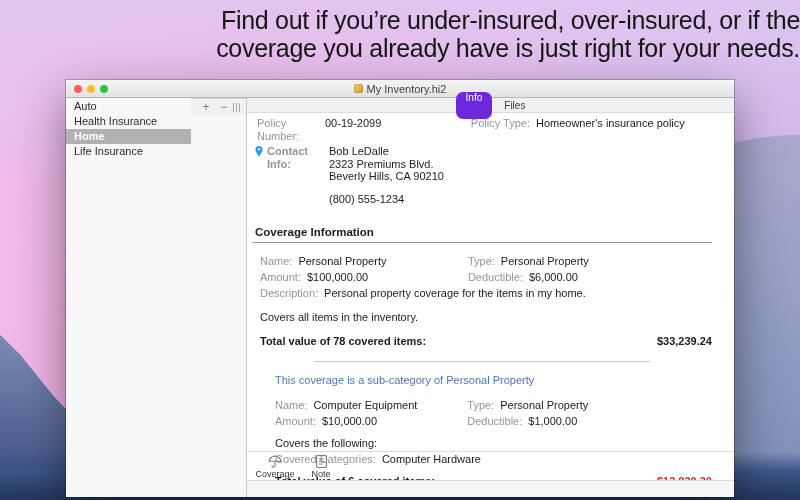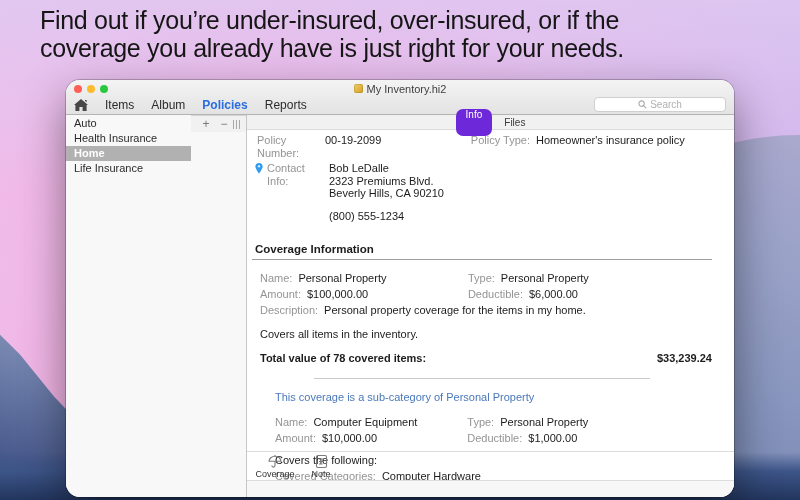--- a/index.html
+++ b/index.html
@@ -15,26 +15,26 @@
         border-radius:50% 50% 0 0/38% 38% 0 0;
         background:radial-gradient(120px 220px at 78% 28%,rgba(238,185,214,.4),rgba(0,0,0,0) 60%),
                    linear-gradient(205deg,#b9aed2 0%,#9aa2c8 30%,#7b8cb6 60%,#54689a 85%,#3d5184 100%);}
   .cliff{position:absolute;top:300px;left:-18px;width:100px;height:210px;
          clip-path:polygon(0 8%,38% 26%,72% 46%,100% 60%,100% 100%,0 100%);
          background:linear-gradient(195deg,#93a0c2 0%,#6b7ca8 40%,#49598c 75%,#32436f 100%);}
   .forest{position:absolute;left:0;right:0;bottom:0;height:48px;
           background:linear-gradient(180deg,rgba(70,97,150,0) 0%,#3d5588 40%,#22355d 100%);}
 
   
-  .banner{position:absolute;top:6px;left:0;right:0;text-align:left;color:#161616;
+  .banner{position:absolute;top:6px;left:0;right:0;text-align:right;color:#161616;
           font-size:25px;line-height:28px;letter-spacing:-.3px;white-space:nowrap;margin-left:40px;}
 
   
   .window{position:absolute;left:66px;top:80px;width:668px;height:417px;background:#fff;
-          border-radius:14px;box-shadow:0 0 0 1px rgba(0,0,0,.22),0 18px 45px rgba(0,0,0,.45);
+          border-radius:0;box-shadow:0 0 0 1px rgba(0,0,0,.22),0 18px 45px rgba(0,0,0,.45);
           display:flex;flex-direction:column;overflow:hidden;}
   .chrome{background:linear-gradient(180deg,#f4f4f4,#e3e3e3);border-bottom:1px solid #b4b4b4;
           border-radius:6px 6px 0 0;flex:0 0 auto;}
   .titlebar{height:17px;position:relative;}
   .lights{position:absolute;left:8px;top:5px;display:flex;gap:5px;}
   .light{width:8px;height:8px;border-radius:50%;display:inline-block;}
   .red{background:#ff5f57;}.yellow{background:#febc2e;}.green{background:#28c840;}
   .title-wrap{height:17px;display:flex;align-items:center;justify-content:center;gap:4px;}
   .doc-icon{width:9px;height:9px;border-radius:2px;
             background:linear-gradient(135deg,#f0d070 0%,#e0b23c 60%,#caa12e 100%);
@@ -68,21 +68,21 @@
   .seg{font-size:10px;}
   .seg.active{background:#6d28d9;color:#fff;border-radius:7px;padding:0 10px;height:27px;line-height:12px;}
   .seg.plain{color:#3a3a3a;}
   .scroll{flex:1;padding:3px 22px 0 5px;font-size:11px;color:#1c1c1c;min-height:0;}
   .lbl{color:#949494;}
   .row{display:flex;line-height:13px;}
   .half-l{width:47%;display:flex;}
   .half-r{flex:1;display:flex;}
   .gap6{width:6px;flex:0 0 6px;}
   .w68{width:68px;flex:0 0 68px;}
-  .w56{width:56px;flex:0 0 56px;}
+  .w56{width:56px;flex:0 0 56px;font-weight:bold;}
   .pin{width:12px;flex:0 0 12px;display:flex;align-items:flex-start;padding-top:1px;}
   .contact-block div{line-height:12.5px;}
   .blank-line{height:10px;}
   .heading{font-weight:bold;font-size:11.5px;margin-top:21px;padding:0 0 4px 3px;
            border-bottom:1px solid #9e9e9e;}
   .cov{padding-left:8px;}
   .cov .half-l{width:46%;}
   .mt12{margin-top:12px;}
   .mt3{margin-top:3px;}
   .note-line{padding-left:8px;margin-top:11px;line-height:13px;}
@@ -122,38 +122,20 @@
         <div class="lights">
           <span class="light red"></span>
           <span class="light yellow"></span>
           <span class="light green"></span>
         </div>
         <div class="title-wrap">
           <span class="doc-icon"></span>
           <span class="title-text">My Inventory.hi2</span>
         </div>
       </div>
-      <div class="navbar">
-        <span class="home-ic">
-          <svg width="14" height="12" viewBox="0 0 14 12">
-              <path d="M7 0 L14 6 12.6 6 12.6 12 8.6 12 8.6 8 5.4 8 5.4 12 1.4 12 1.4 6 0 6 Z M11 1 L12.6 1 12.6 3.3 11 2 Z" fill="#474747"></path>
-            </svg>
-        </span>
-        <span class="nav">Items</span>
-        <span class="nav">Album</span>
-        <span class="nav active">Policies</span>
-        <span class="nav">Reports</span>
-        <div class="search">
-          <svg width="9" height="9" viewBox="0 0 10 10">
-              <circle cx="4" cy="4" r="3" fill="none" stroke="#a8a8a8" stroke-width="1.2"></circle>
-              <line x1="6.2" y1="6.2" x2="9" y2="9" stroke="#a8a8a8" stroke-width="1.2"></line>
-            </svg>
-          <span class="ph">Search</span>
-        </div>
-      </div>
     </div>
 
     <div class="main">
       <div class="sidebar">
         <div class="side-list">
           <div class="side-item">Auto</div>
           <div class="side-item">Health Insurance</div>
           <div class="side-item selected">Home</div>
           <div class="side-item">Life Insurance</div>
         </div>

